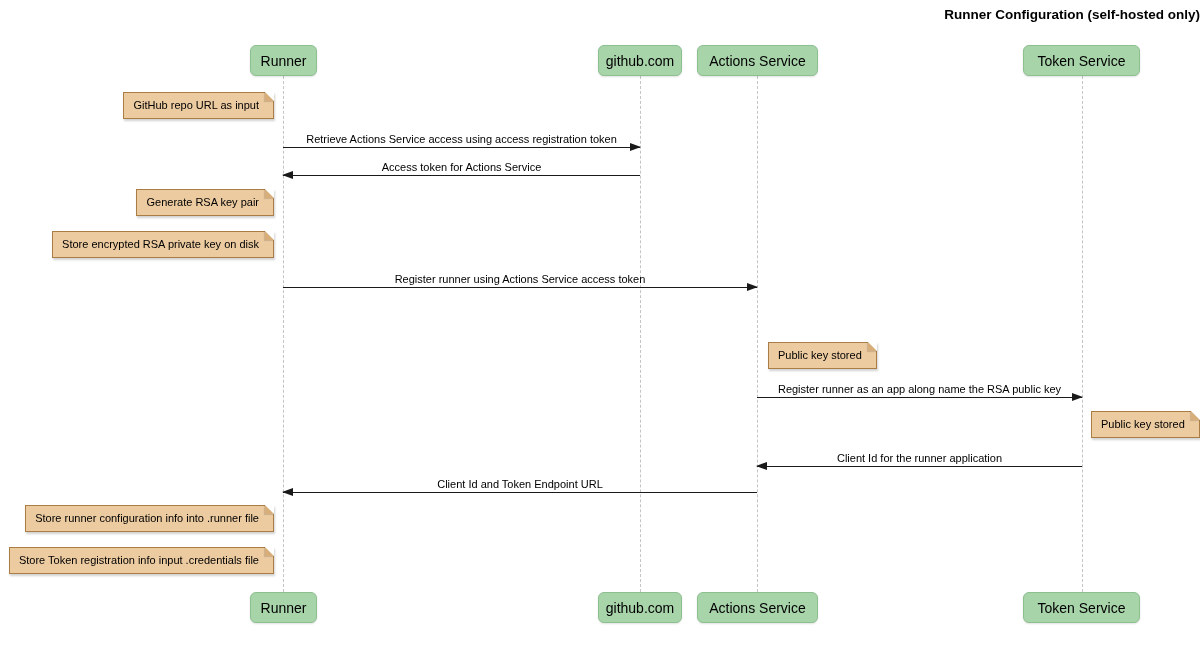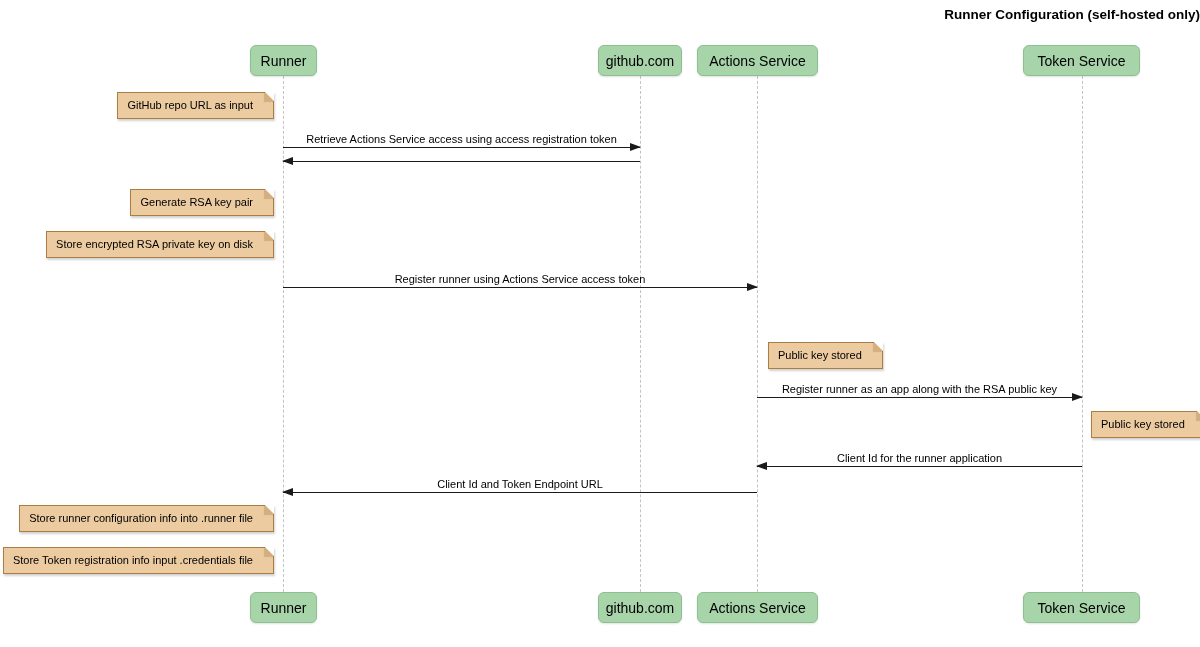--- a/index.html
+++ b/index.html
@@ -47,21 +47,21 @@
     border-color:transparent transparent transparent var(--arrow);
   }
   .arrowhead.left {
     left:-1px; top:-5.5px;
     border-width:4.5px 11px 4.5px 0;
     border-color:transparent var(--arrow) transparent transparent;
   }
   .note {
     position:absolute; background:var(--note-fill);
     border:1px solid var(--note-border);
-    font-size:11px; line-height:13px; padding:6px 20px 6px 9px;
+    font-size:11px; line-height:13px; padding:6px 14px 6px 9px;
     white-space:nowrap; color:var(--text);
     box-shadow:1px 2px 2px rgba(0,0,0,0.18);
   }
   .note::after {
     content:""; position:absolute; top:-1px; right:-1px;
     width:0; height:0; border-style:solid;
     border-width:0 9px 9px 0;
     border-color:#ffffff #ffffff var(--note-fold) var(--note-fold);
     box-shadow:-1px 1px 1px rgba(0,0,0,0.12);
   }
@@ -89,34 +89,35 @@
   <div class="actor" style="left:1023px; top:592px; width:117px;">Token Service</div>
 
   <div class="message" style="left:283px; top:133px; width:357px;">
     <div class="msg-text">Retrieve Actions Service access using access registration token</div>
     <div class="msg-line">
       <span class="arrowhead right"></span>
     </div>
   </div>
 
   <div class="message" style="left:283px; top:161px; width:357px;">
+    <div class="msg-text">Access token for Actions Service</div>
     <div class="msg-line">
       <span class="arrowhead left"></span>
     </div>
   </div>
 
   <div class="message" style="left:283px; top:273px; width:474px;">
     <div class="msg-text">Register runner using Actions Service access token</div>
     <div class="msg-line">
       <span class="arrowhead right"></span>
     </div>
   </div>
 
   <div class="message" style="left:757px; top:383px; width:325px;">
-    <div class="msg-text">Register runner as an app along with the RSA public key</div>
+    <div class="msg-text">Register runner as an app along name the RSA public key</div>
     <div class="msg-line">
       <span class="arrowhead right"></span>
     </div>
   </div>
 
   <div class="message" style="left:757px; top:452px; width:325px;">
     <div class="msg-text">Client Id for the runner application</div>
     <div class="msg-line">
       <span class="arrowhead left"></span>
     </div>

